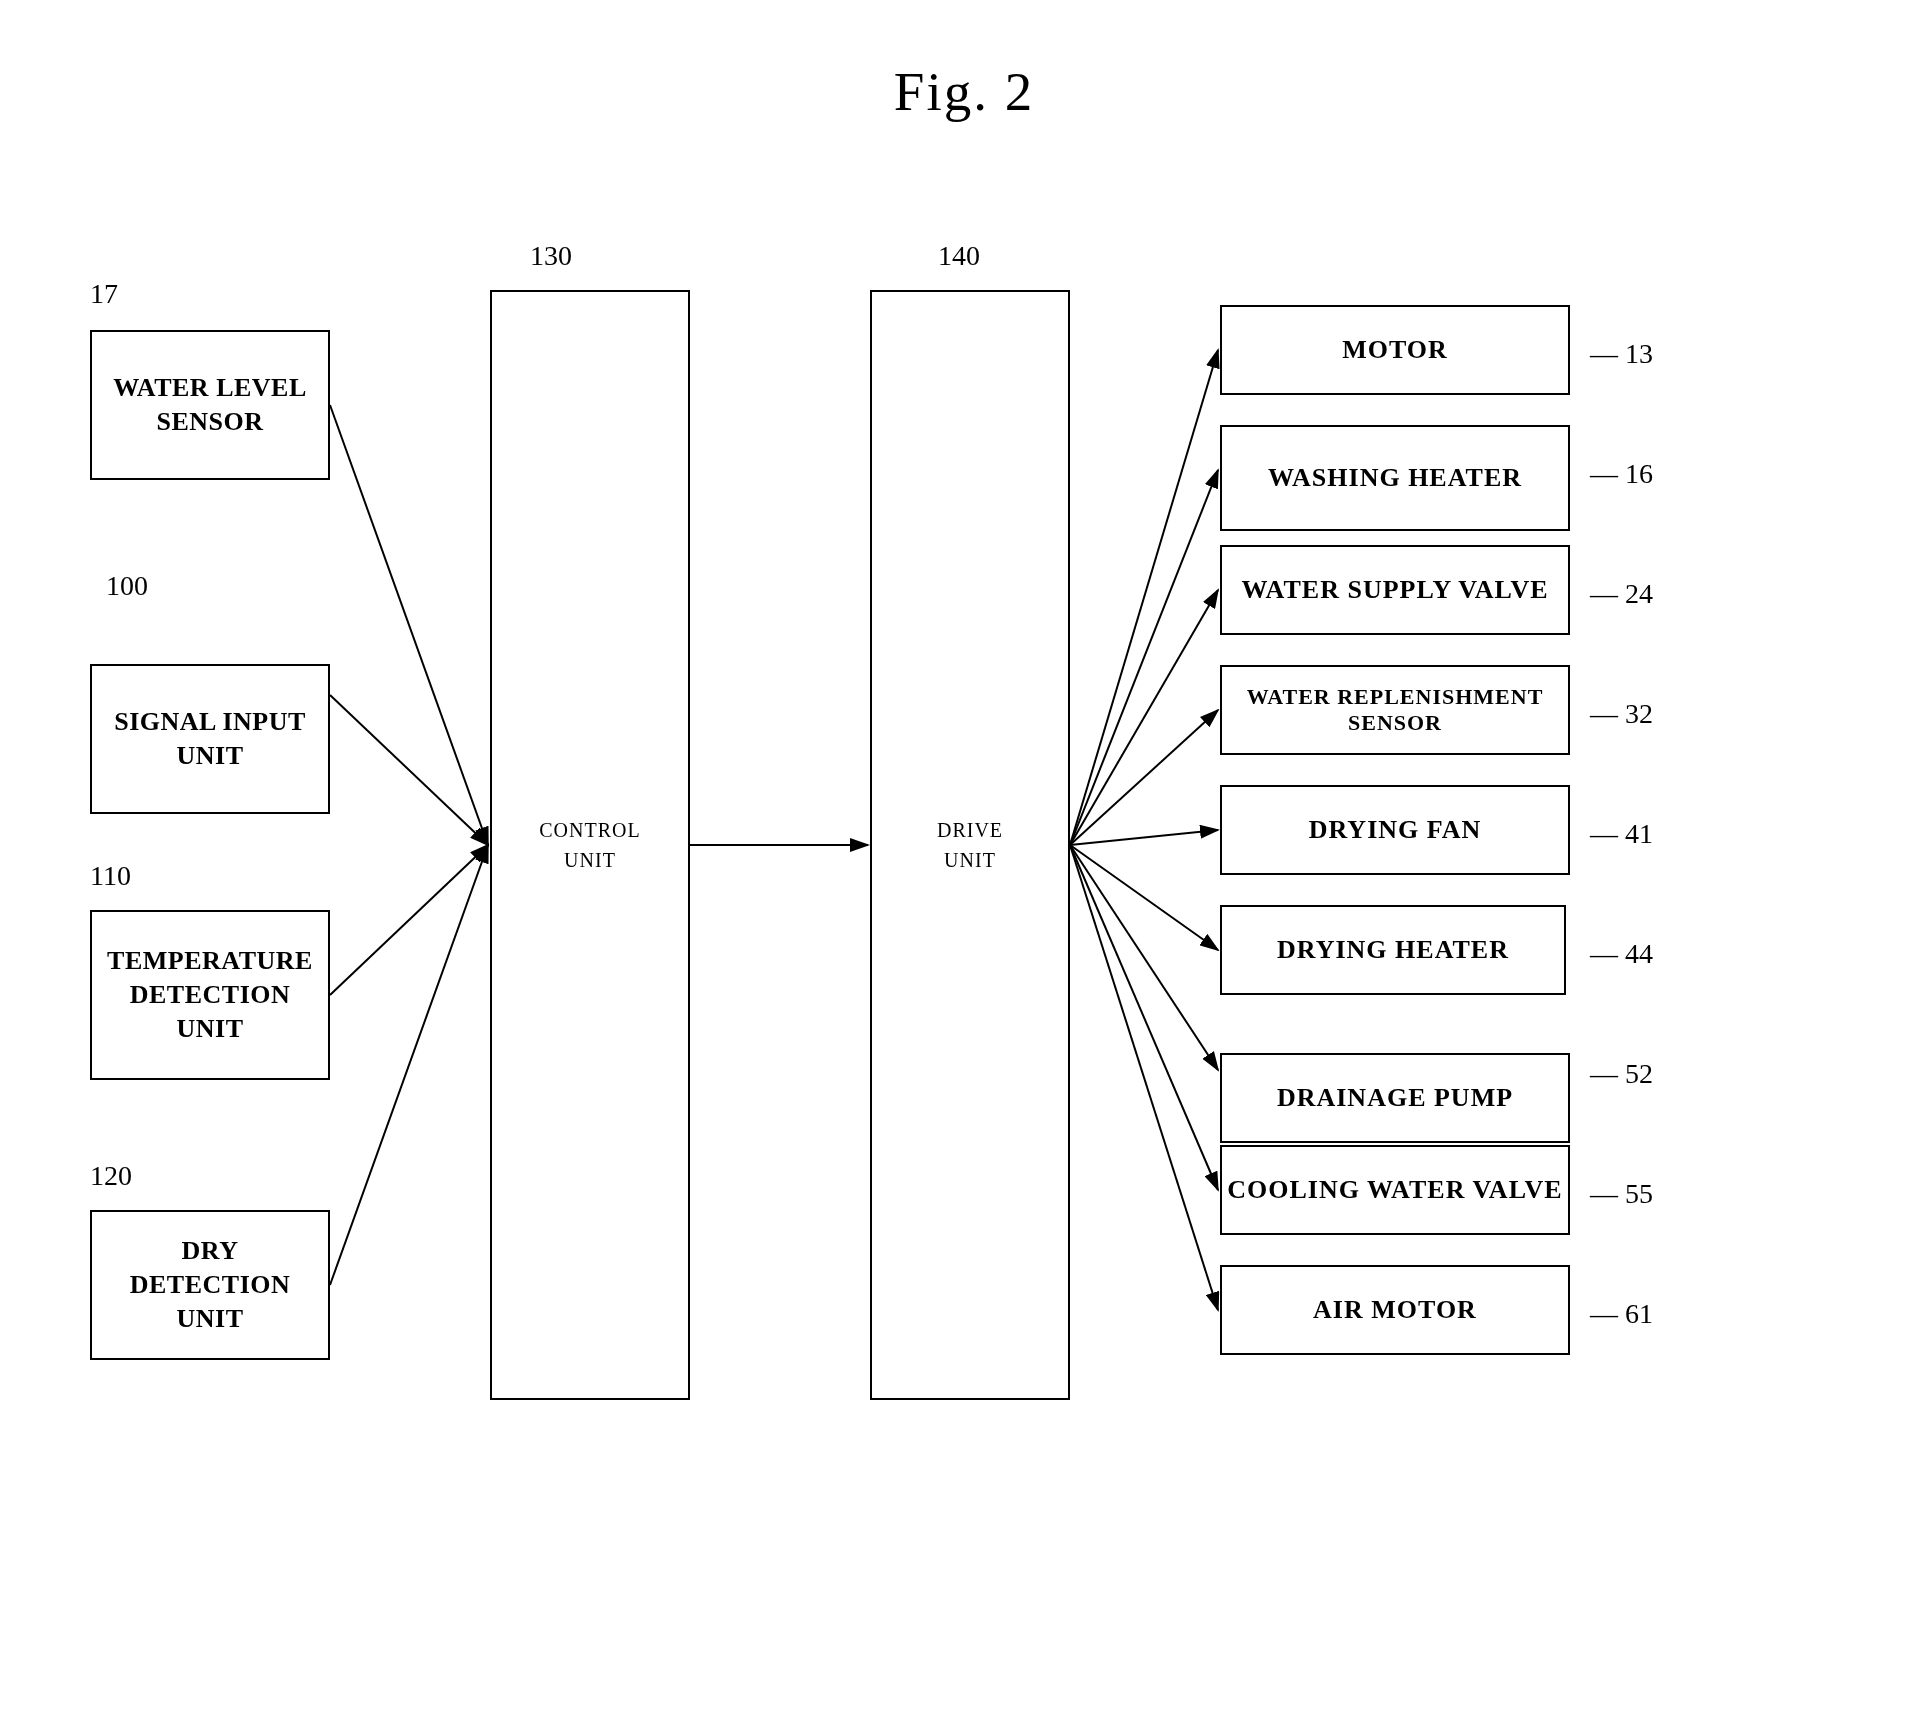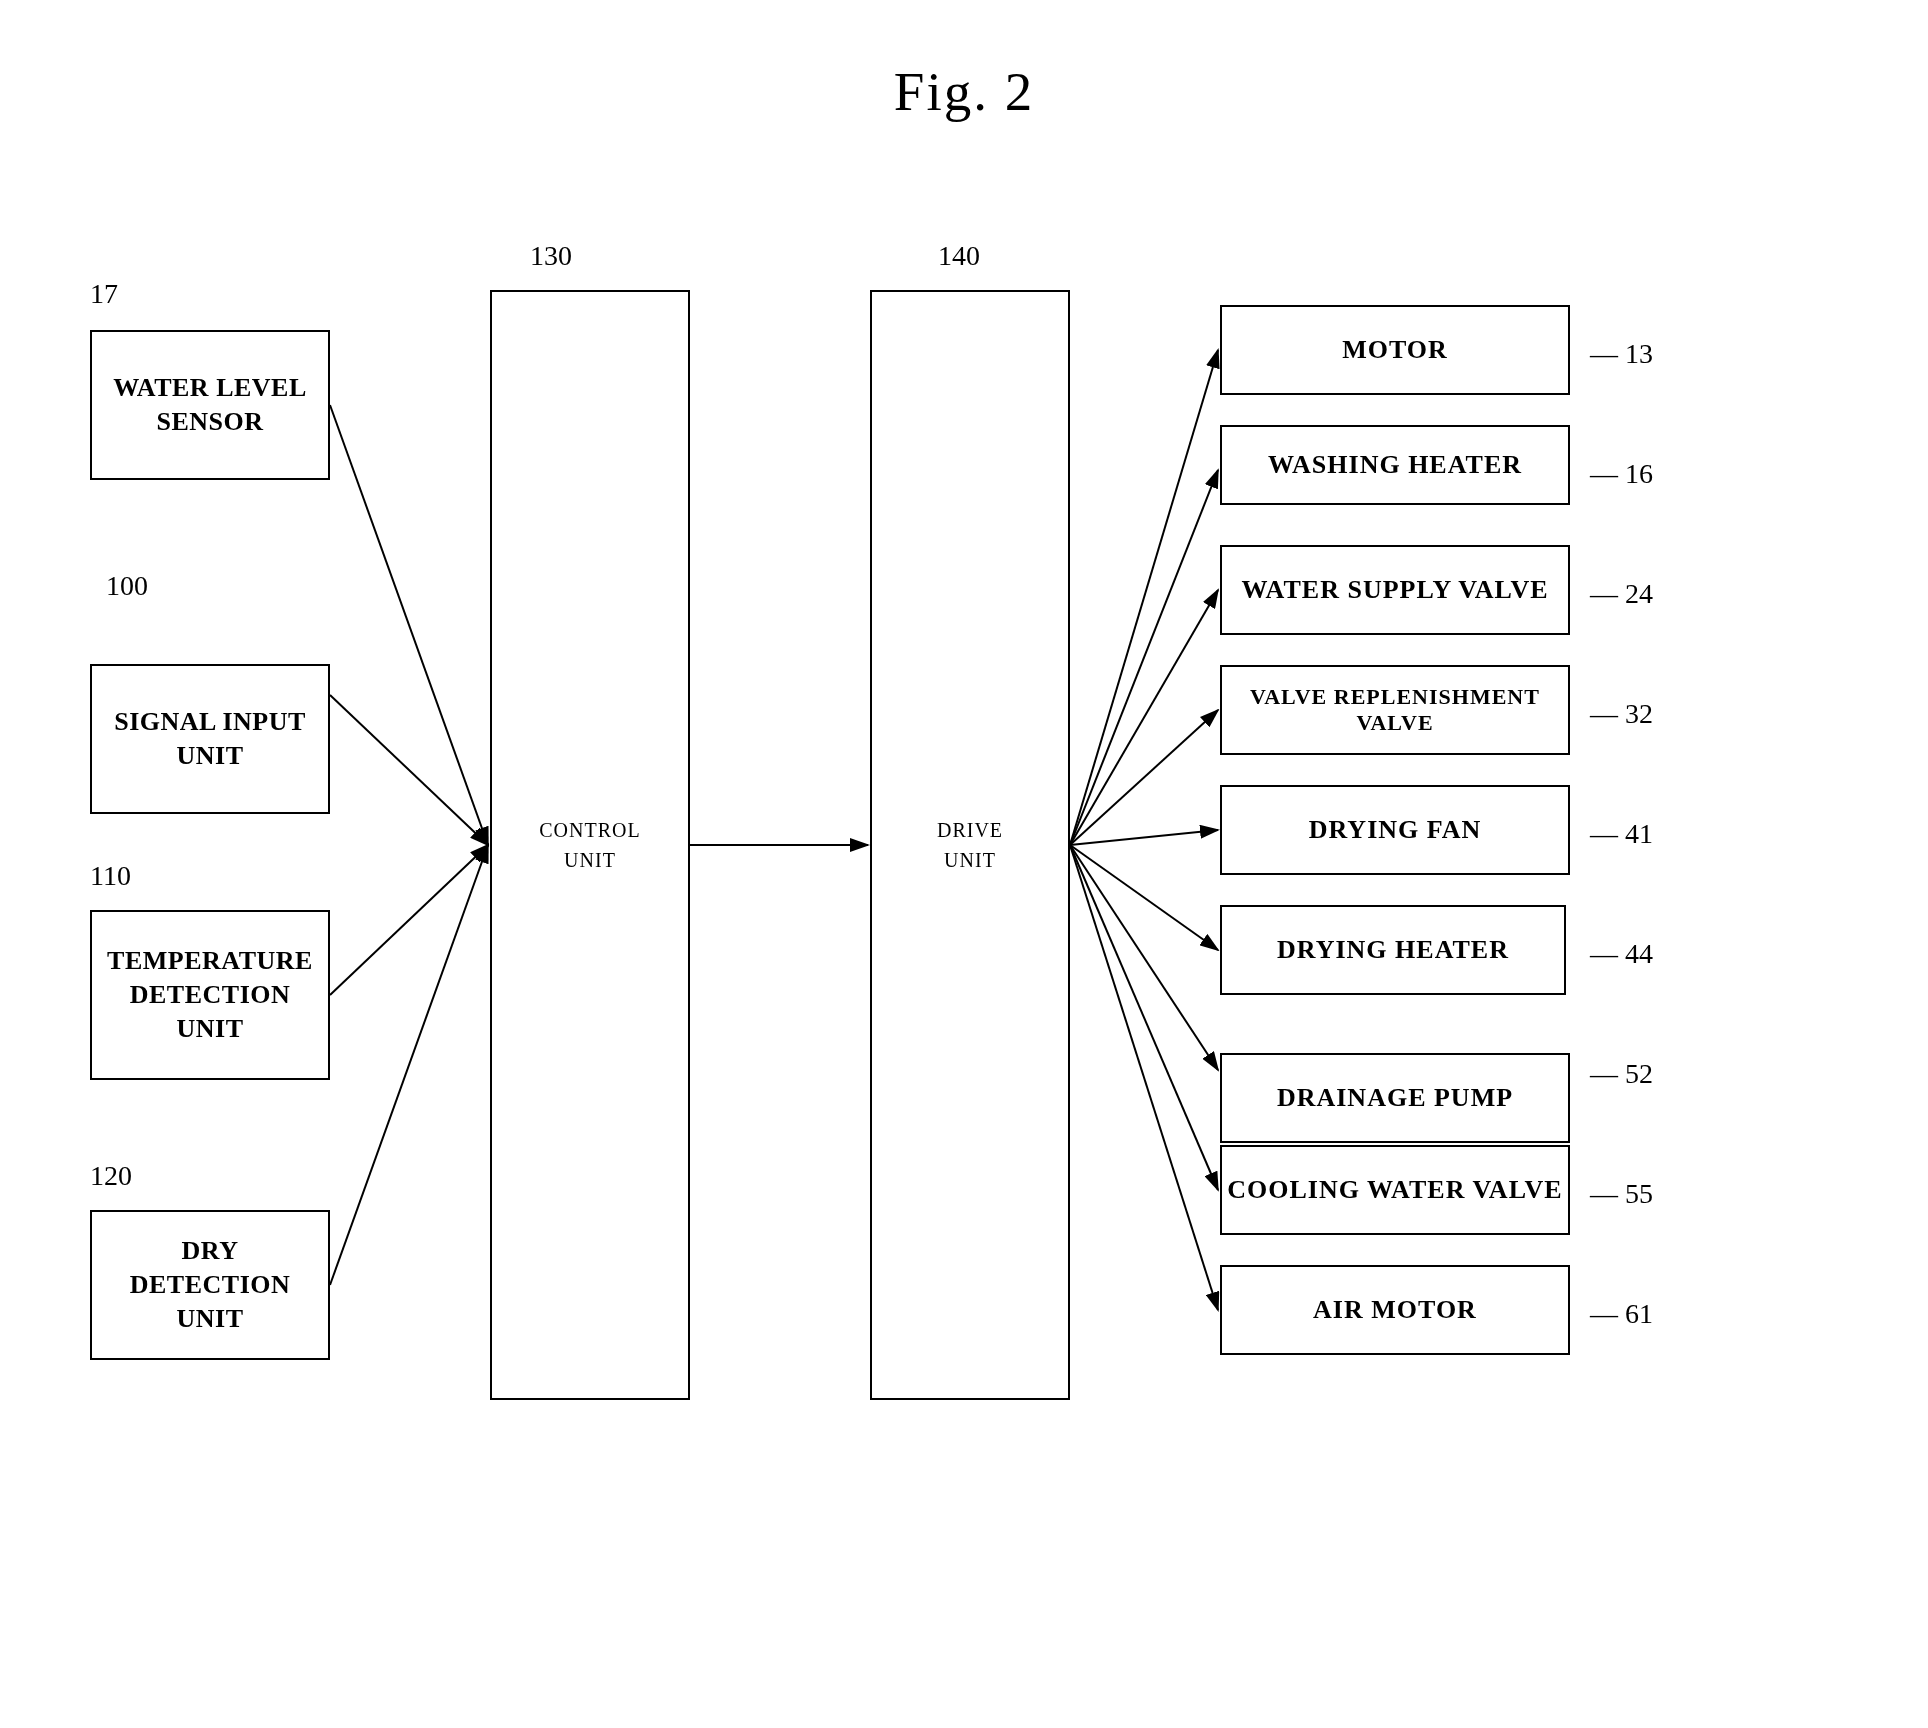--- a/index.html
+++ b/index.html
@@ -163,32 +163,32 @@
 
   <div class="center-box" style="top:160px; left:870px; width:200px; height:1110px;">
     DRIVE<br>UNIT
   </div>
 
   <div class="output-box" style="top:175px; left:1220px; width:350px; height:90px;">
     MOTOR
   </div>
   <div class="ref-label" style="top:208px; left:1590px;">— 13</div>
 
-  <div class="output-box" style="top:295px; left:1220px; width:350px; height:80px;">
+  <div class="output-box" style="top:295px; left:1220px; width:350px; height:106px;">
     WASHING HEATER
   </div>
   <div class="ref-label" style="top:328px; left:1590px;">— 16</div>
 
   <div class="output-box" style="top:415px; left:1220px; width:350px; height:90px;">
     WATER SUPPLY VALVE
   </div>
   <div class="ref-label" style="top:448px; left:1590px;">— 24</div>
 
   <div class="output-box" style="top:535px; left:1220px; width:350px; height:90px; font-size:22px;">
-    VALVE REPLENISHMENT VALVE
+    WATER REPLENISHMENT SENSOR
   </div>
   <div class="ref-label" style="top:568px; left:1590px;">— 32</div>
 
   <div class="output-box" style="top:655px; left:1220px; width:350px; height:90px;">
     DRYING FAN
   </div>
   <div class="ref-label" style="top:688px; left:1590px;">— 41</div>
 
   <div class="output-box" style="top:775px; left:1220px; width:346px; height:90px;">
     DRYING HEATER

